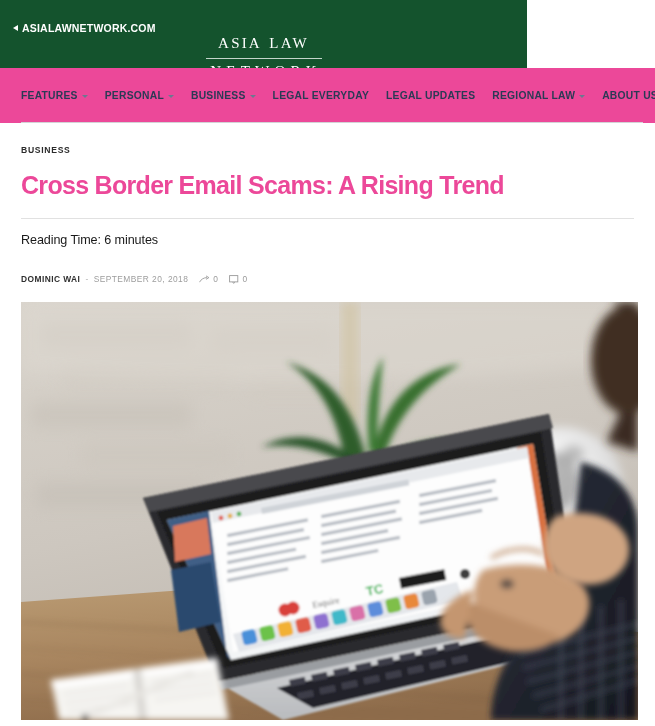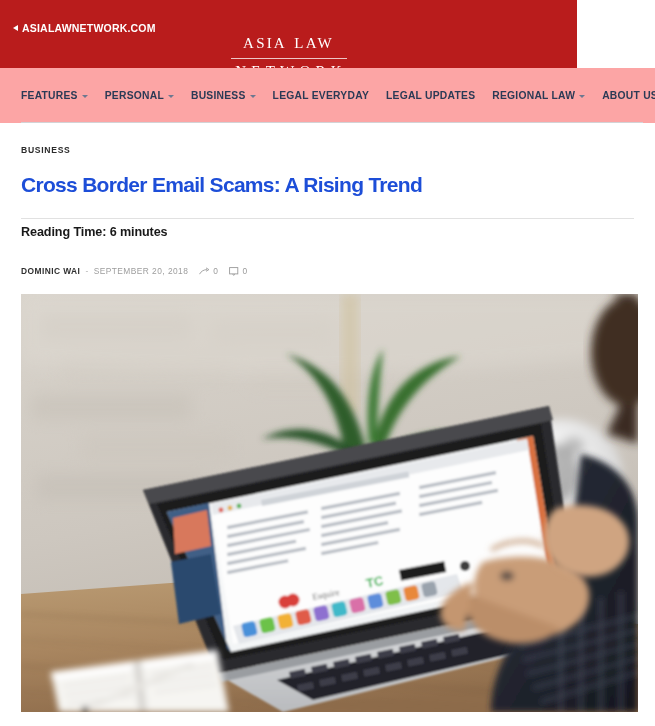--- a/index.html
+++ b/index.html
@@ -13,23 +13,23 @@
   #page {
     position: relative;
     width: 655px;
     height: 726px;
     background: #ffffff;
   }
 
   
   .topbar {
     position: relative;
-    width: 577px;
+    width: 527px;
     height: 68px;
-    background: #b91c1c;
+    background: #14532d;
     padding-left: 48px;
   }
   .site-link {
     position: absolute;
     left: 13px;
     top: 22px;
     display: flex;
     align-items: center;
     gap: 4px;
     color: #ffffff;
@@ -78,21 +78,21 @@
     letter-spacing: 5.2px;
     display: block;
     padding-left: 5px;
   }
 
   
   .navbar {
     position: relative;
     width: 655px;
     height: 55px;
-    background: #fca5a5;
+    background: #ec4899;
     display: flex;
     align-items: center;
     padding-left: 21px;
   }
   .navbar::after {
     content: "";
     position: absolute;
     left: 21px;
     right: 12px;
     bottom: 0;
@@ -128,38 +128,38 @@
   }
   .kicker {
     color: #2b2b2b;
     font-size: 8.6px;
     font-weight: bold;
     letter-spacing: 0.7px;
     text-transform: uppercase;
     margin-bottom: 13px;
   }
   .headline {
-    color: #1d4ed8;
-    font-size: 21px;
+    color: #ec4899;
+    font-size: 25px;
     font-weight: bold;
     letter-spacing: -0.7px;
     line-height: 34px;
     white-space: nowrap;
   }
   .rule {
     margin-top: 16px;
     height: 1px;
     background: #e1e1e1;
     width: 100%;
   }
   .reading-time {
-    margin-top: 6px;
+    margin-top: 14px;
     color: #191919;
     font-size: 12.6px;
-    font-weight: bold;
+    font-weight: normal;
     letter-spacing: -0.1px;
   }
   .byline {
     margin-top: 27px;
     display: flex;
     align-items: center;
     font-size: 8.4px;
     letter-spacing: 0.45px;
     text-transform: uppercase;
     color: #9a9a9a;

